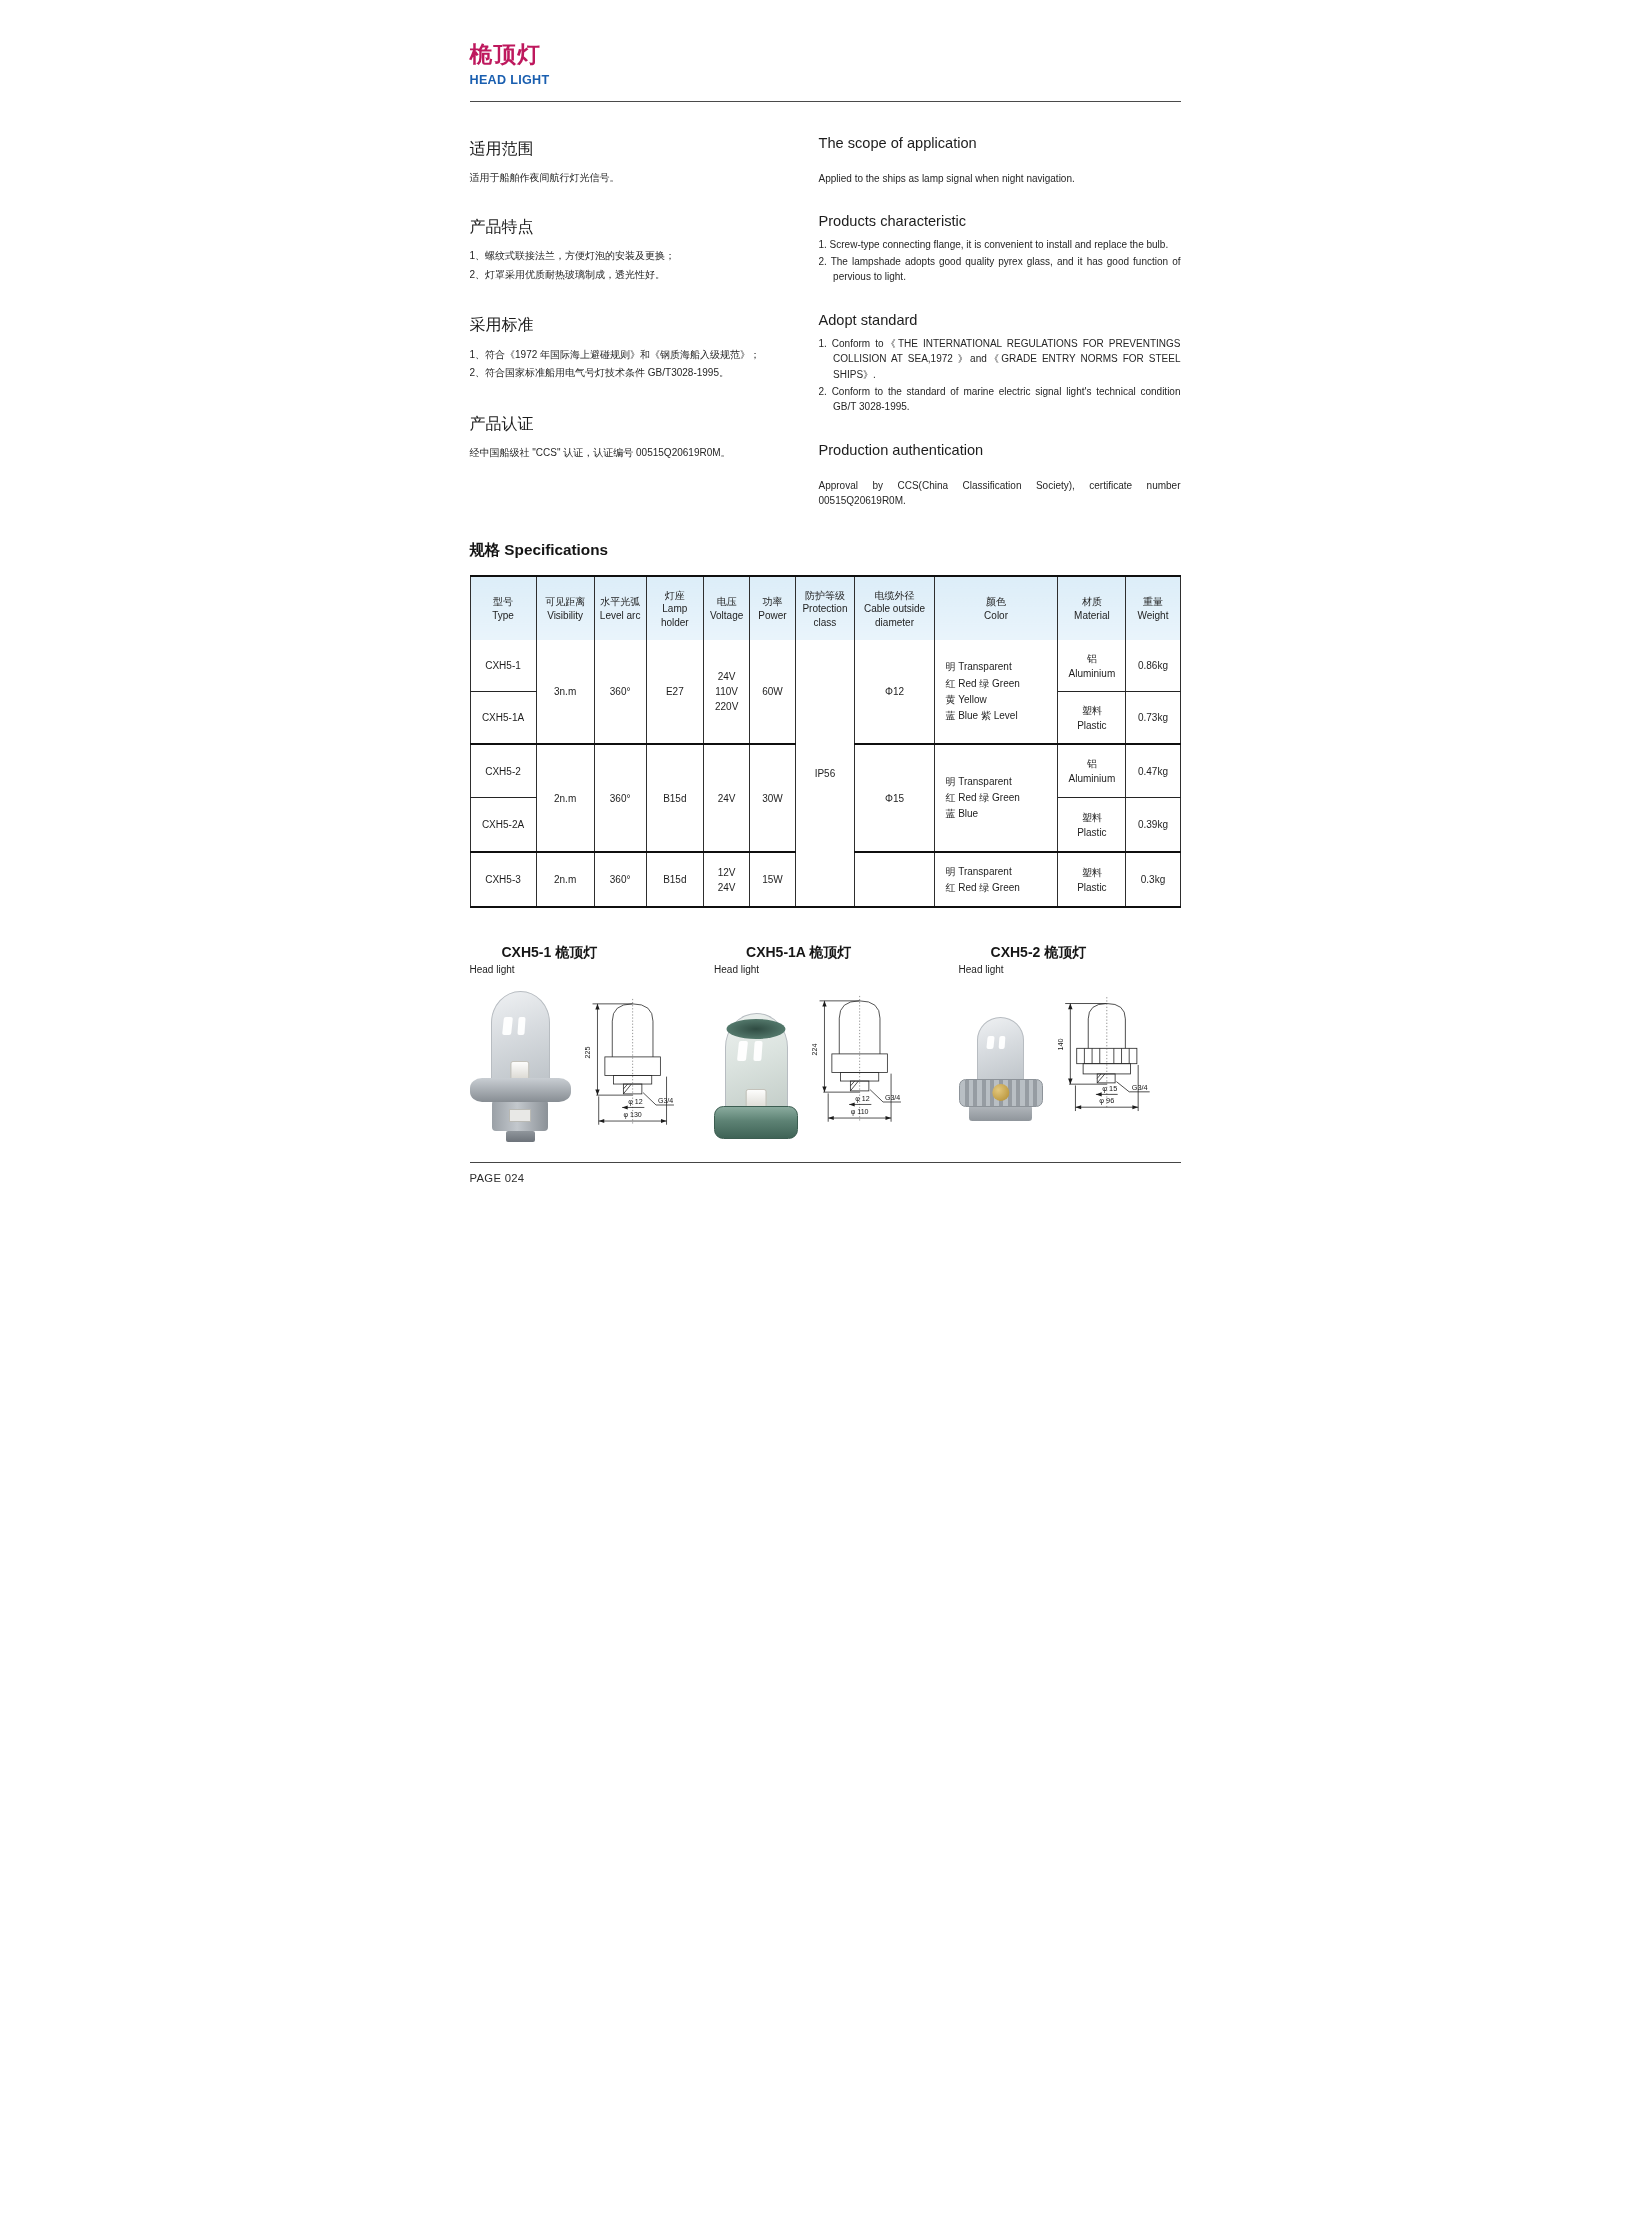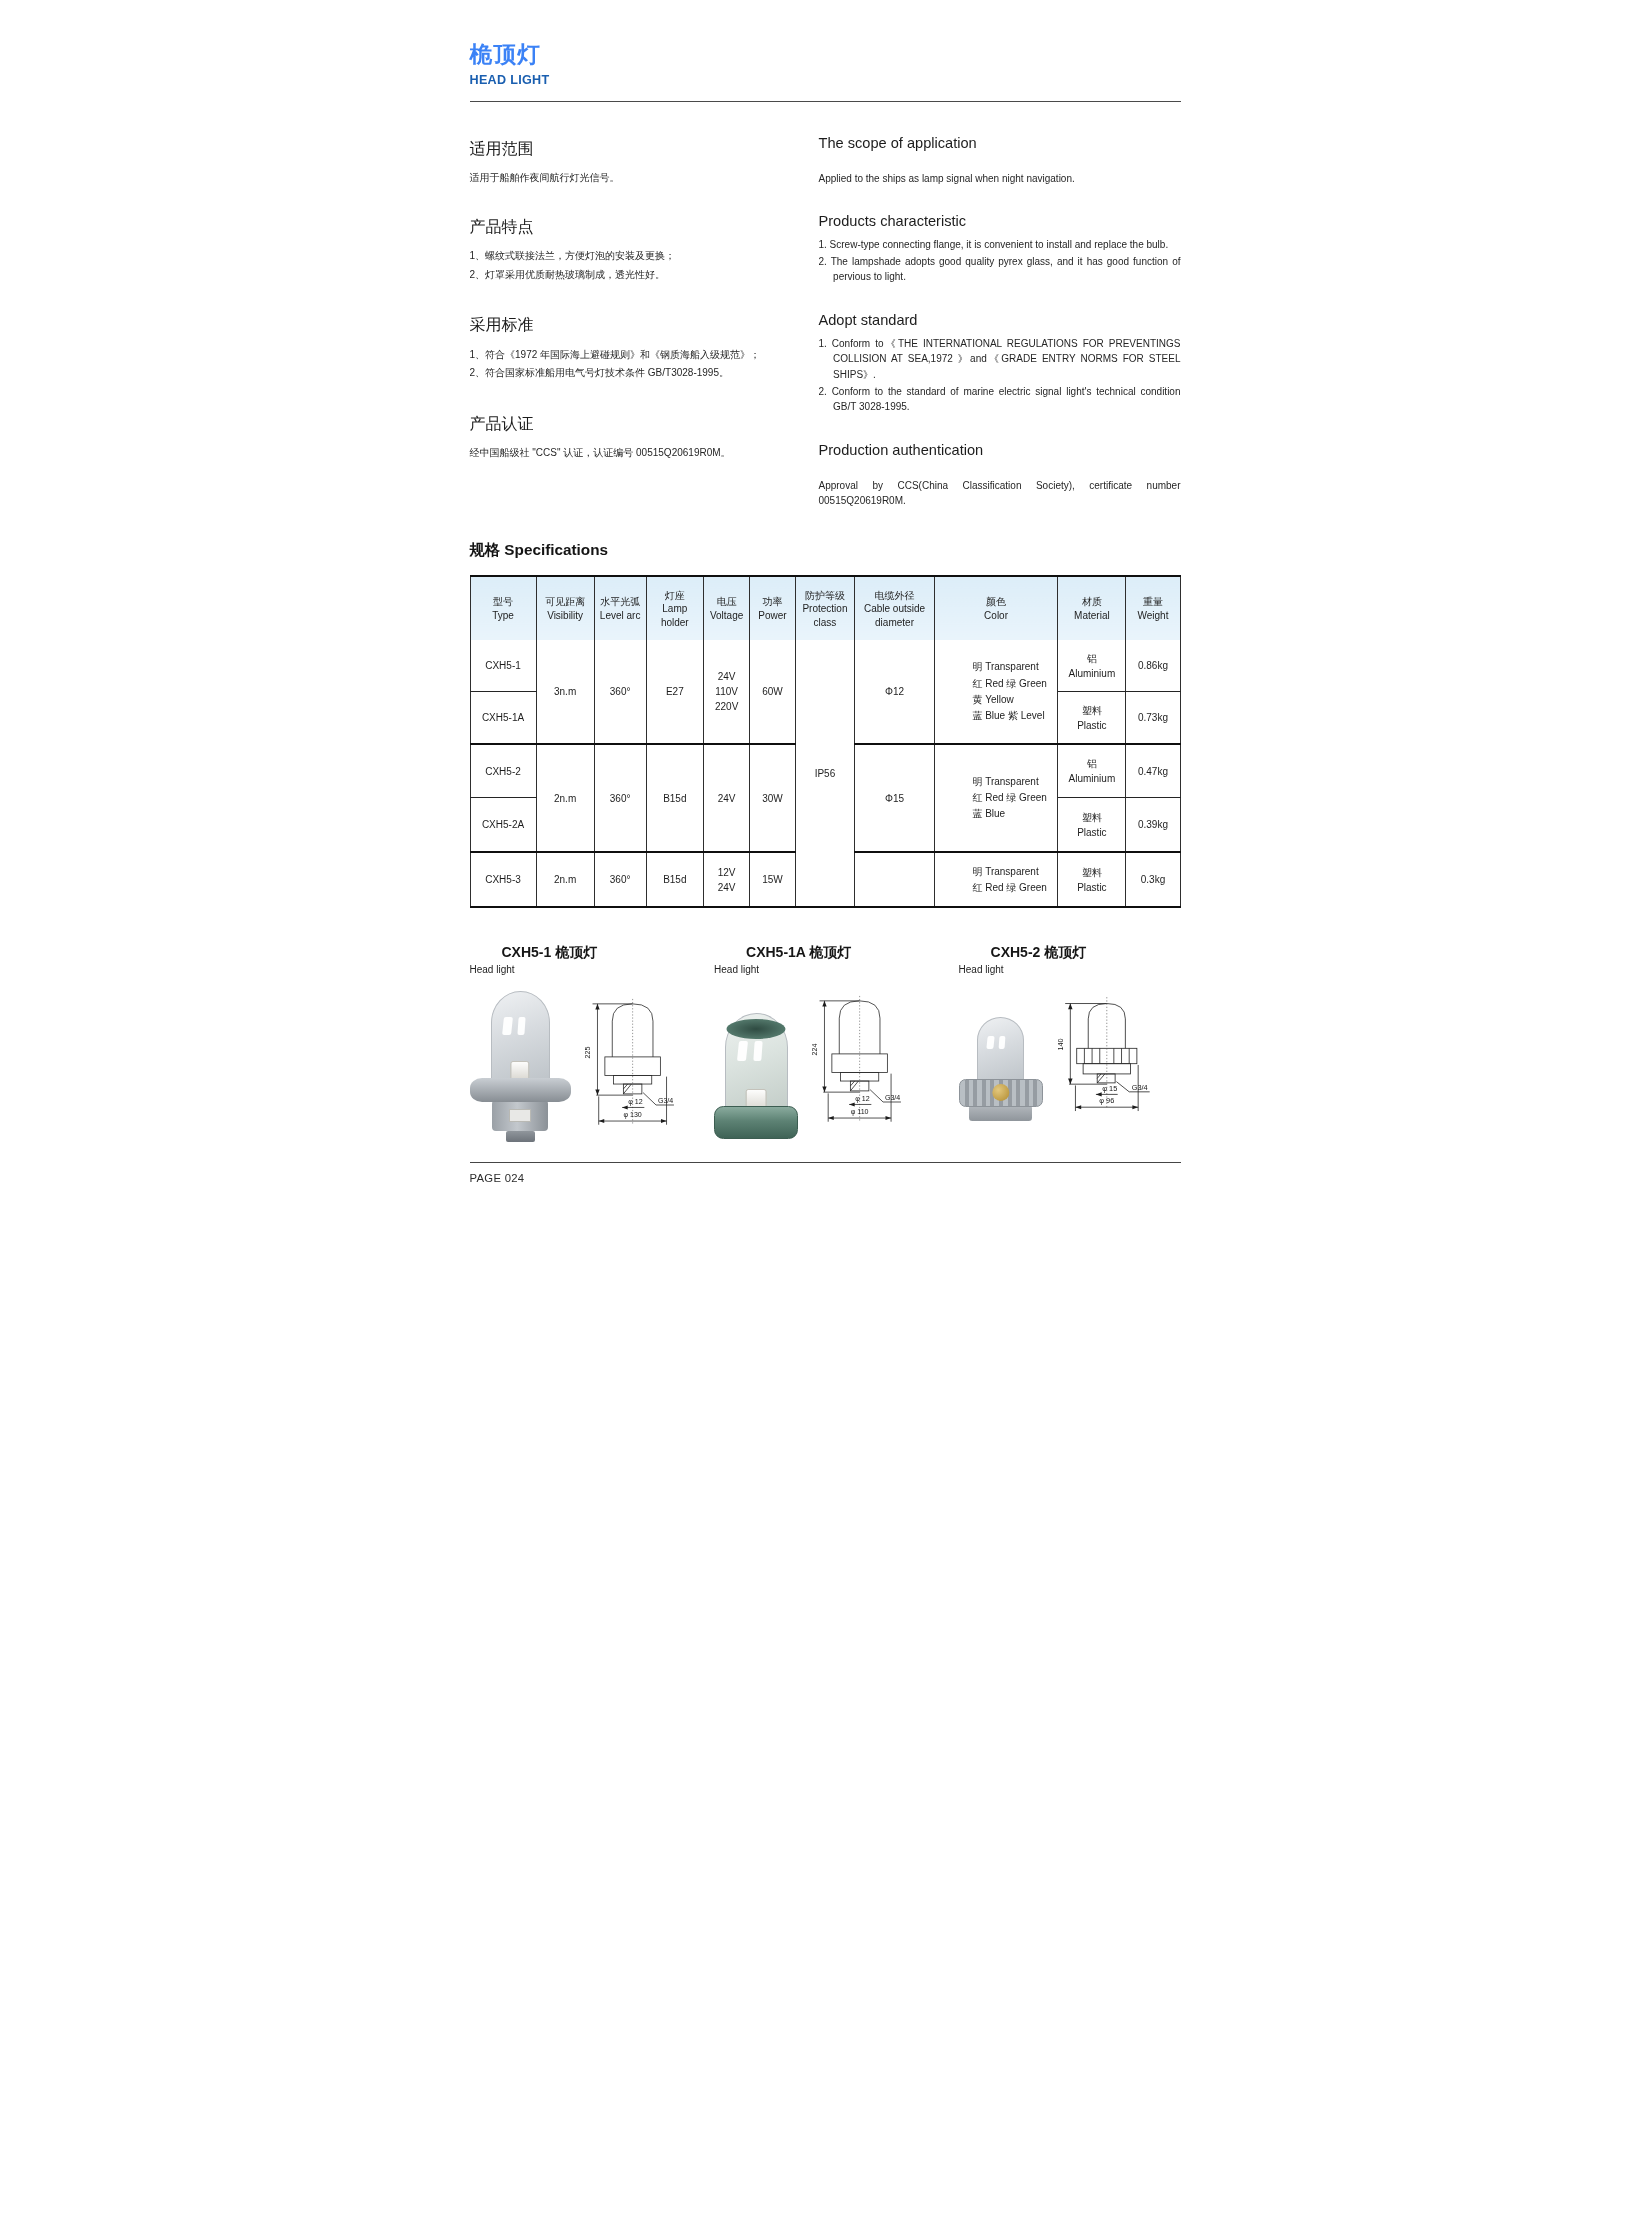--- a/index.html
+++ b/index.html
@@ -2,21 +2,21 @@
 <html style="font-size:10.6px"><head>
 <meta charset="utf-8">
 <style>
   * { margin:0; padding:0; box-sizing:border-box; }
   html,body { background:#ffffff; }
   body { font-family:"Liberation Sans", sans-serif; color:#262626; }
   .page { width:825px; min-height:1119px; margin:0 auto; background:#fff;
           padding:39px 57px 47px 57px; display:flex; flex-direction:column; }
 
   
-  .title-cn { font-size:22.6px; font-weight:700; color:#3b82f6; letter-spacing:1.3px; }
+  .title-cn { font-size:22.6px; font-weight:700; color:#be185d; letter-spacing:1.3px; }
   .title-en { font-size:12.6px; font-weight:700; color:#1a5fb0; margin-top:2.7px; letter-spacing:0.3px; }
   .head-rule { border:none; border-top:1.7px solid #4a4a4a; margin-top:14.6px; }
 
   
   .cols { display:flex; gap:35px; margin-top:5.3px; }
   .col-left  { width:314px; flex:none; }
   .col-right { flex:1; }
   .h-cn { font-size:16px; font-weight:400; color:#1c1c1c; margin-top:31px; }
   .h-en { font-size:14.6px; font-weight:400; color:#1c1c1c; margin-top:27px; }
   .body-text { font-size:10px; line-height:1.6; margin-top:10.6px; }
@@ -36,21 +36,21 @@
       vertical-align:middle; text-align:center; font-size:10px; font-weight:400; color:#1d1d1d; }
   .spec-table thead th { background:linear-gradient(#dcedf8,#e9f4fb); line-height:1.35; padding:4px 1.3px; }
   .tr-head { height:64px; }
   .tr-r1 { height:51px; } .tr-r1a { height:53px; }
   .tr-r2 { height:53px; } .tr-r2a { height:55px; }
   .tr-r3 { height:55px; }
   .group-start td { border-top:2.7px solid #0f0f0f; }
   .sub-divider { border-bottom:1.7px solid #242424 !important; }
   .cell-lines span { display:block; line-height:1.5; }
   .cell-color { text-align:left !important; padding-left:10.6px; }
-  .cell-color span { display:block; line-height:1.62;margin-left:27px; }
+  .cell-color span { display:block; line-height:1.62; }
 
   
   .products { display:flex; gap:22.6px; margin-top:36px; }
   .product { flex:1; }
   .prod-title { font-size:14px; font-weight:700; color:#161616;margin-left:32px; }
   .prod-sub { font-size:10px; color:#222; margin-top:2px; }
   .prod-media { display:flex; align-items:flex-end; gap:3px; margin-top:16px; }
 
   .photo { display:flex; flex-direction:column; align-items:center; position:relative; }
   .glass { position:relative; background:linear-gradient(160deg,#eff1f3 0%,#d7dbdf 45%,#bdc3c8 100%);

